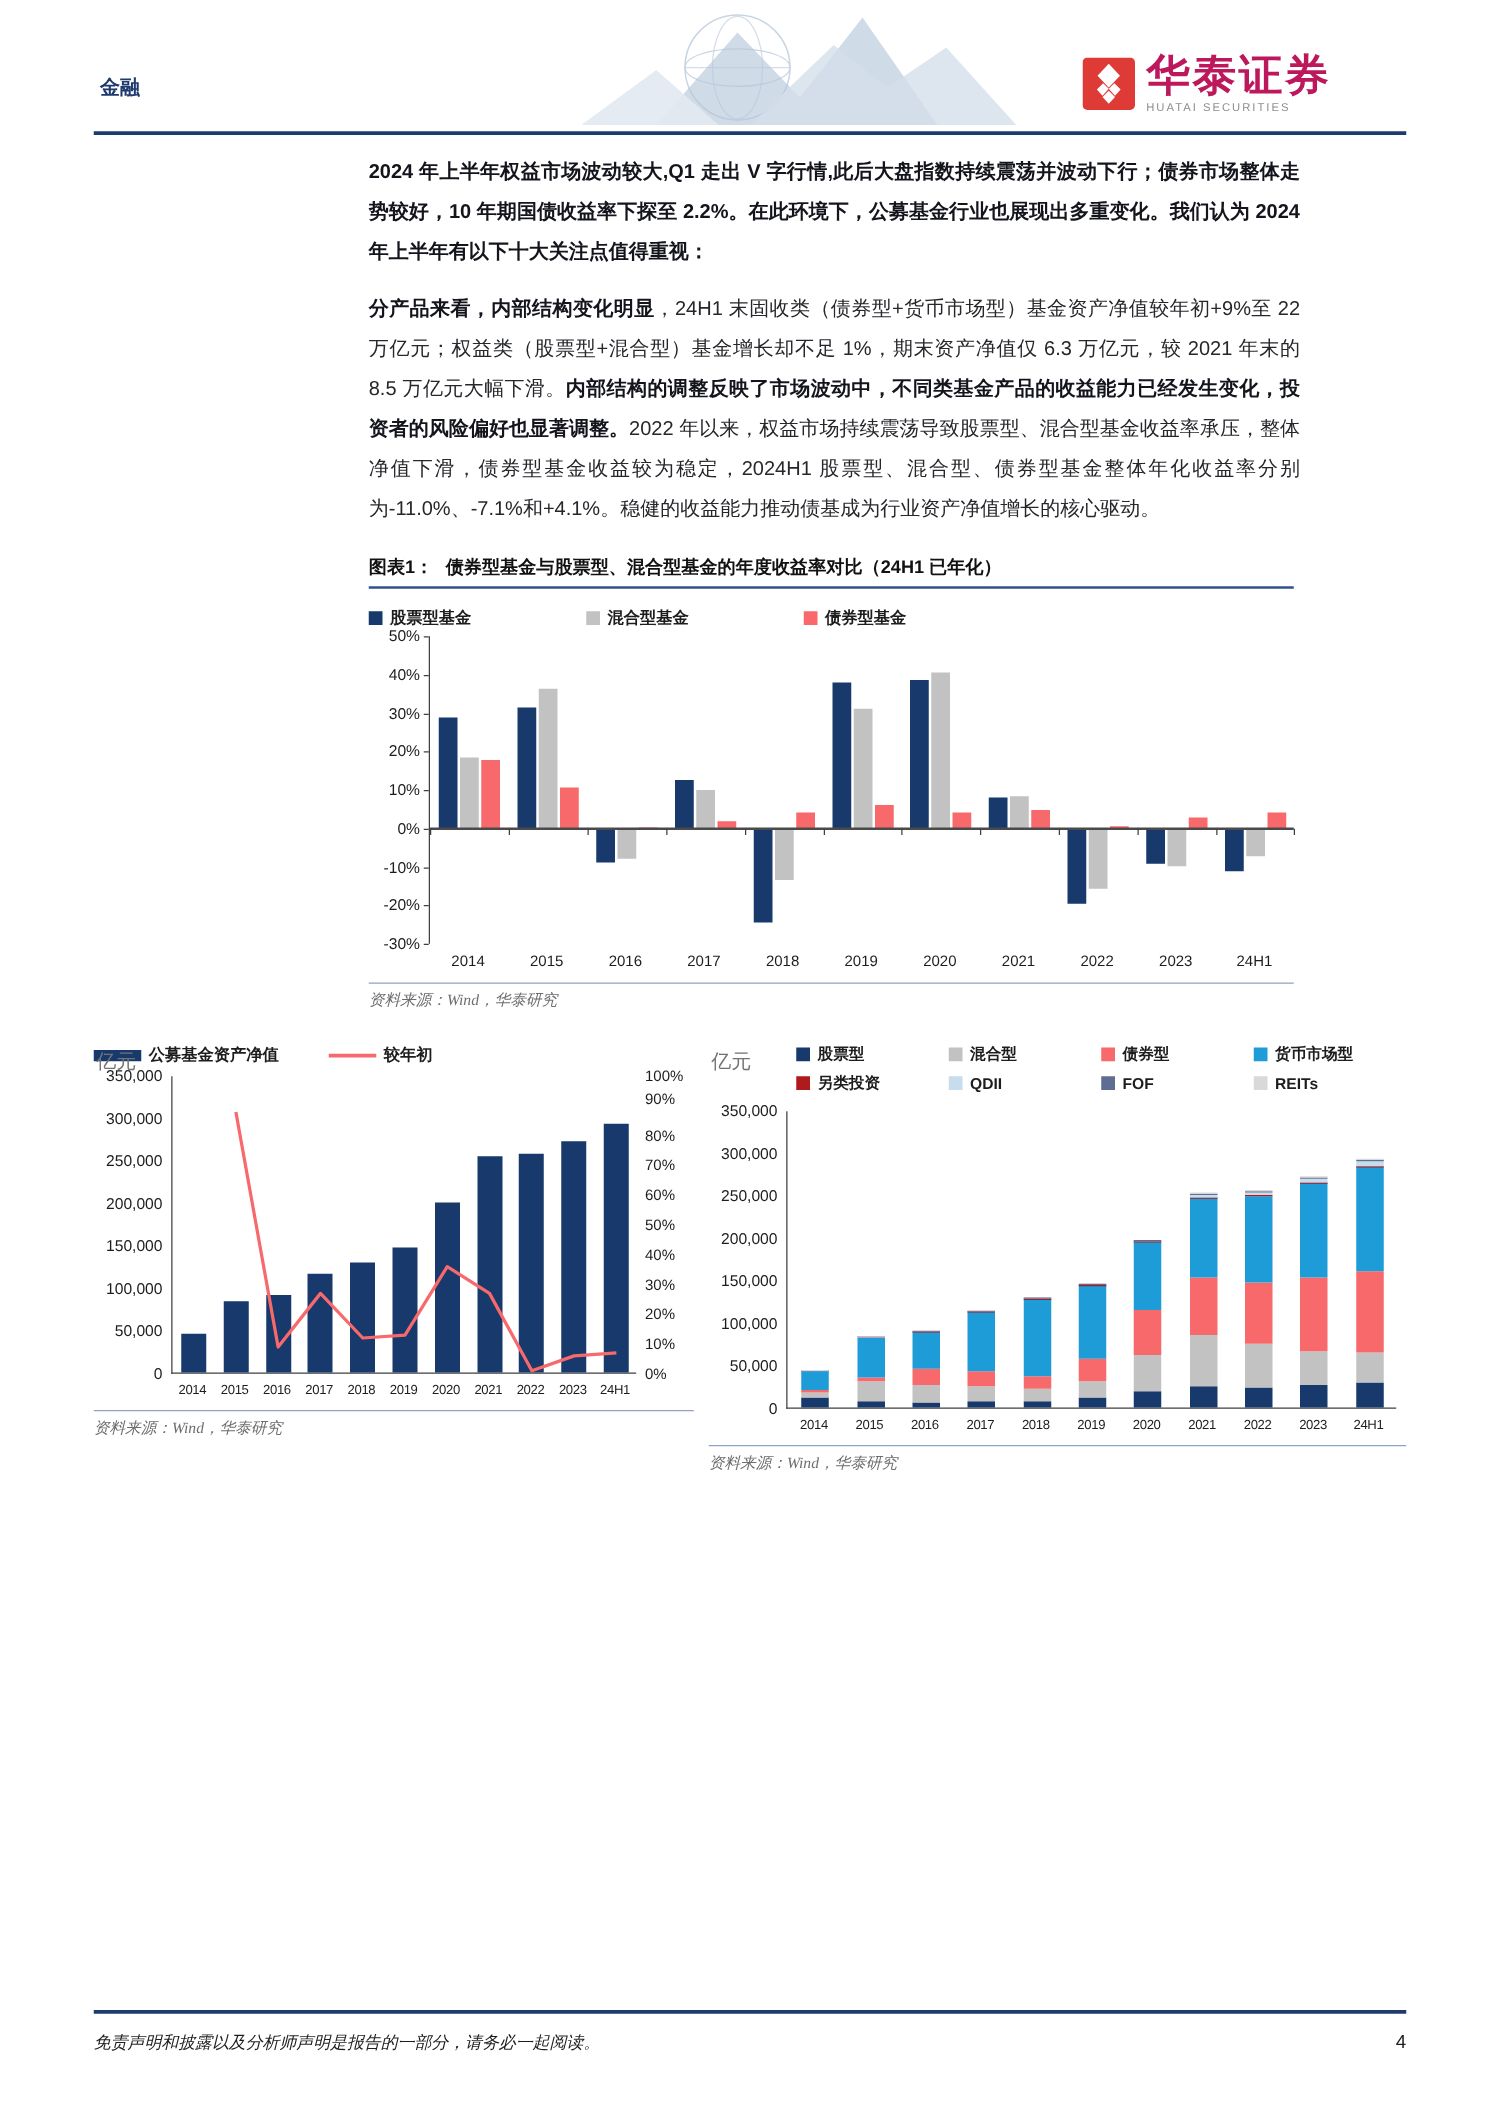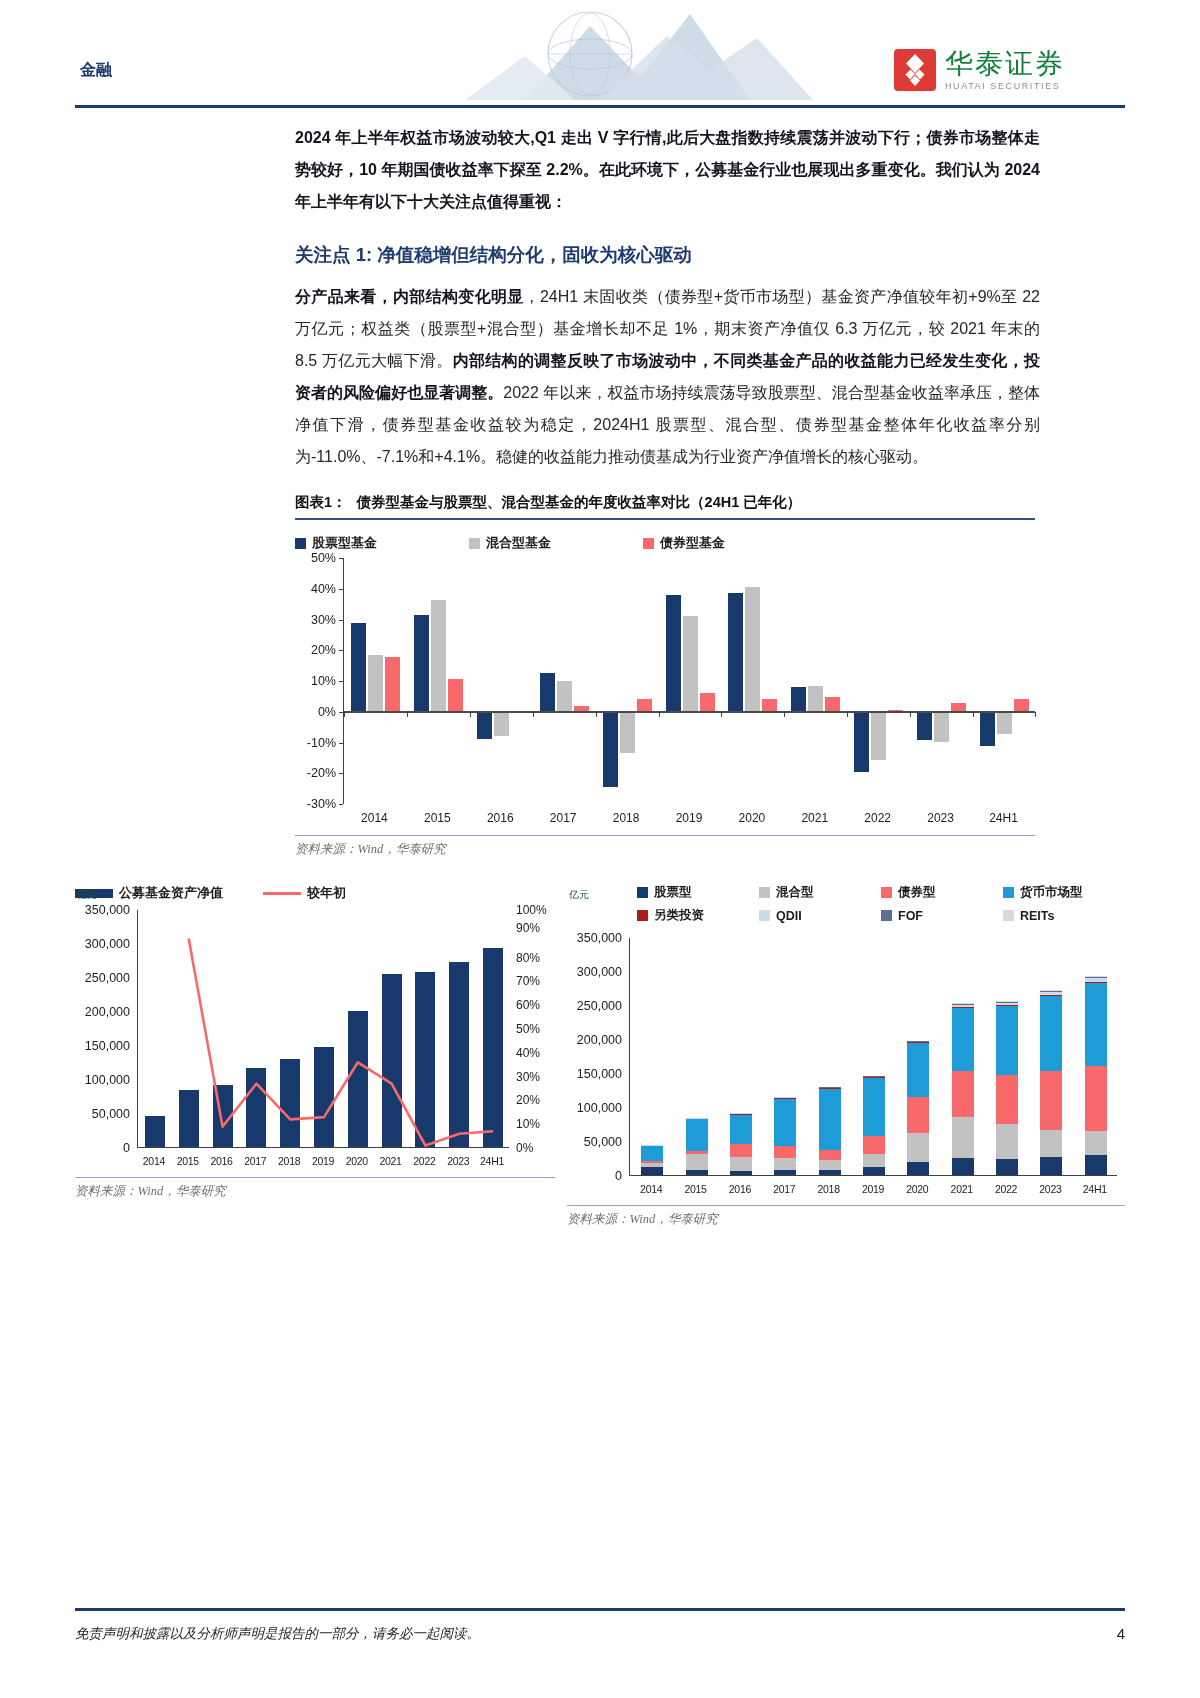--- a/index.html
+++ b/index.html
@@ -5,21 +5,21 @@
   * { margin:0; padding:0; box-sizing:border-box; }
   html,body { background:#ffffff; }
   body { font-family:"Liberation Sans","DejaVu Sans",sans-serif; color:#26272b; }
   .page { position:relative; width:1200px; height:1698px; margin:0 auto; background:#fff; padding:0 75px; overflow:hidden; }
 
   
   .hdr { position:relative; height:105px; }
   .hdr-cat { position:absolute; left:5px; bottom:24px; font-size:16px; font-weight:bold; color:#1e3a6e; }
   .hdr-deco { position:absolute; left:330px; top:8px; }
   .brand { position:absolute; right:60px; bottom:14px; display:flex; align-items:center; gap:9px; }
-  .brand-cn { font-size:28px; font-weight:normal; color:#15803d; letter-spacing:2px; line-height:1; }
+  .brand-cn { font-size:35px; font-weight:bold; color:#be185d; letter-spacing:2px; line-height:1; }
   .brand-en { font-size:9px; color:#8d8d8d; letter-spacing:1.6px; margin-top:3px; }
   .hdr-rule { height:3px; background:#1e3a6e; }
 
   
   main { margin-left:220px; width:745px; }
   h1.page-title { margin-top:16px; font-size:23px; color:#1e3a6e; font-weight:bold; }
   .para { margin-top:14px; font-size:16px; line-height:32px; text-align:justify; color:#26272b; }
   .para .b { font-weight:bold; color:#14151c; }
   h2.sec { margin-top:24px; font-size:18.5px; color:#1e3a6e; font-weight:bold; }
 
@@ -42,21 +42,21 @@
   .ylab { position:absolute; right:7px; transform:translateY(-50%); font-size:12.5px; color:#1d1d1d; white-space:nowrap; }
   .ylab-r { position:absolute; left:7px; transform:translateY(-50%); font-size:12px; color:#1d1d1d; white-space:nowrap; }
   .ytick { position:absolute; width:4px; height:1px; background:#404040; }
   .plot { position:relative; }
   .bar { position:absolute; }
   .zero { position:absolute; left:0; right:0; height:2px; background:#4a4a4a; }
   .xtick { position:absolute; width:1px; height:5px; background:#404040; }
   .xlabels { display:flex; margin-top:7px; }
   .xlabels div { flex:1; text-align:center; font-size:12px; color:#1d1d1d; }
   .xlabels.small div { font-size:10.5px; letter-spacing:-0.3px; }
-  .unit { font-size:10px; color:#14532d; }
+  .unit { font-size:16px; color:#737373; }
 
   .legend23 { display:flex; flex-wrap:wrap; font-size:12.5px; color:#1d1d1d; margin:4px 0 8px 0; }
   .legend23 .li { display:flex; align-items:center; gap:6px; width:25%; font-weight:bold; margin-bottom:6px; }
 
   
   .ftr { position:absolute; left:75px; right:75px; top:1608px; }
   .ftr-rule { height:3px; background:#1e3a6e; }
   .ftr-row { display:flex; justify-content:space-between; margin-top:14px; }
   .ftr-disc { font-size:13.5px; font-style:italic; color:#1d1d1d; font-family:"Liberation Serif","DejaVu Serif",serif; }
   .ftr-page { font-size:15px; color:#1d1d1d; }
@@ -88,21 +88,20 @@
       <div>
         <div class="brand-cn">华泰证券</div>
         <div class="brand-en">HUATAI SECURITIES</div>
       </div>
     </div>
   </div>
   <div class="hdr-rule"></div>
 
   <main>
     <p class="para"><span class="b">2024 年上半年权益市场波动较大,Q1 走出 V 字行情,此后大盘指数持续震荡并波动下行；债券市场整体走势较好，10 年期国债收益率下探至 2.2%。在此环境下，公募基金行业也展现出多重变化。我们认为 2024 年上半年有以下十大关注点值得重视：</span></p>
-    <h2 class="sec">关注点 1: 净值稳增但结构分化，固收为核心驱动</h2>
     <p class="para"><span class="b">分产品来看，内部结构变化明显</span><span>，24H1 末固收类（债券型+货币市场型）基金资产净值较年初+9%至 22 万亿元；权益类（股票型+混合型）基金增长却不足 1%，期末资产净值仅 6.3 万亿元，较 2021 年末的 8.5 万亿元大幅下滑。</span><span class="b">内部结构的调整反映了市场波动中，不同类基金产品的收益能力已经发生变化，投资者的风险偏好也显著调整。</span><span>2022 年以来，权益市场持续震荡导致股票型、混合型基金收益率承压，整体净值下滑，债券型基金收益较为稳定，2024H1 股票型、混合型、债券型基金整体年化收益率分别为-11.0%、-7.1%和+4.1%。稳健的收益能力推动债基成为行业资产净值增长的核心驱动。</span></p>
 
     <div class="fig fig1-wrap">
       <div class="fig-head">
         <span class="flabel">图表1：</span><span>债券型基金与股票型、混合型基金的年度收益率对比（24H1 已年化）</span>
       </div>
       <div id="fig1">
           <div class="legend">
             <div class="li">
               <div class="sw" style="background: rgb(23, 57, 107);"></div>

